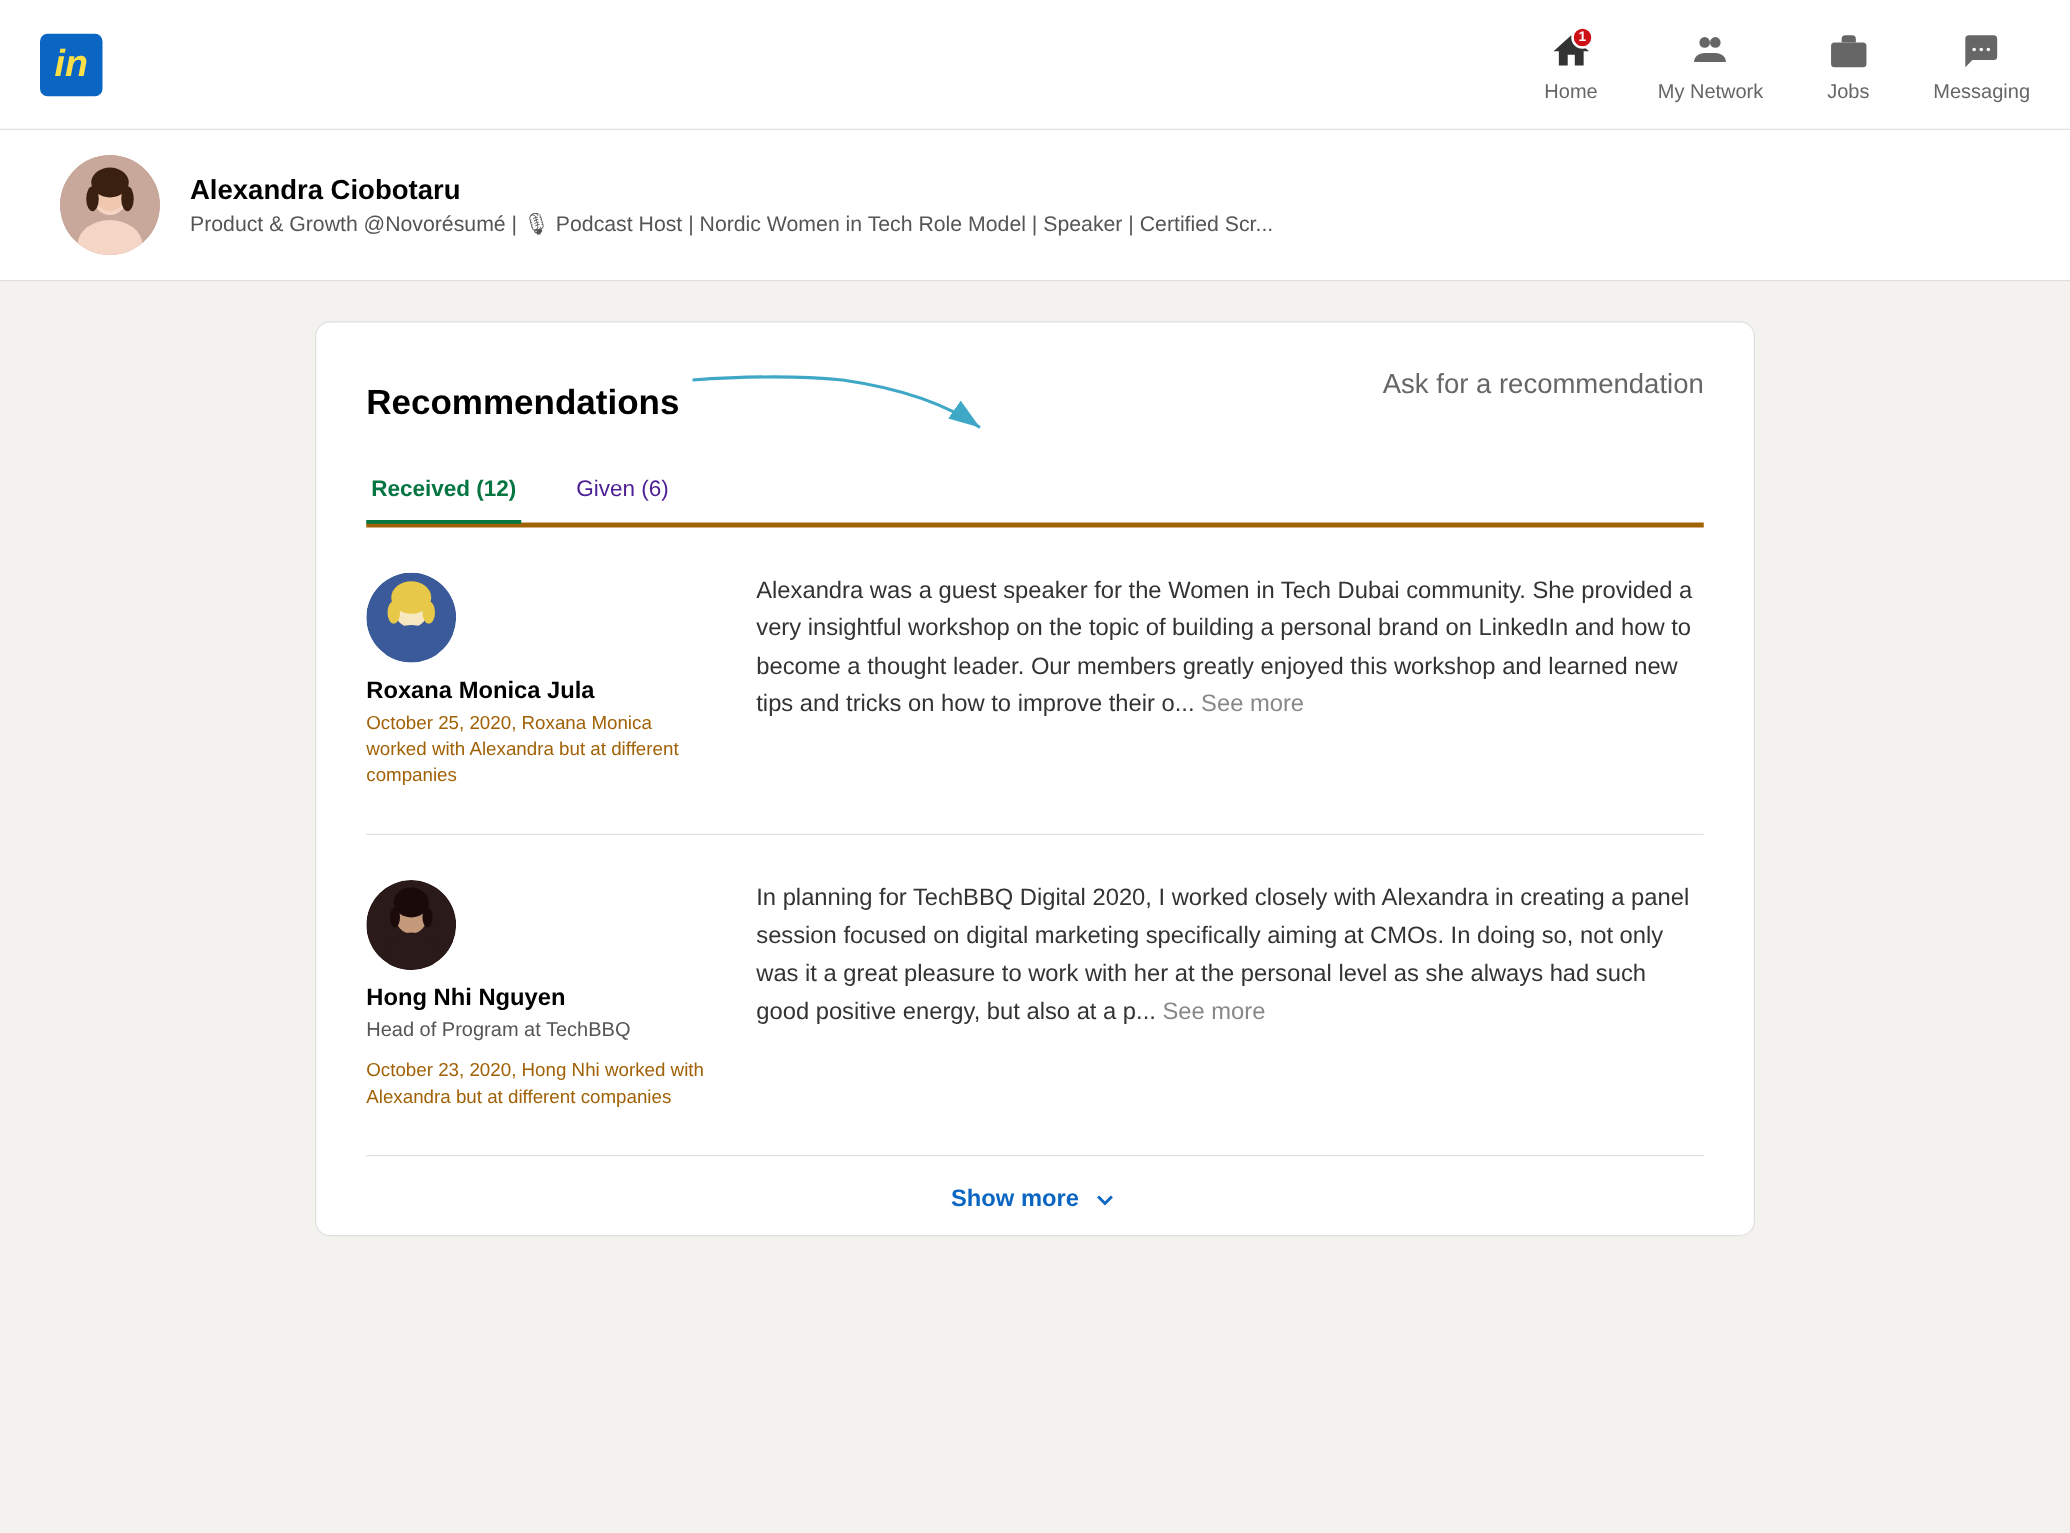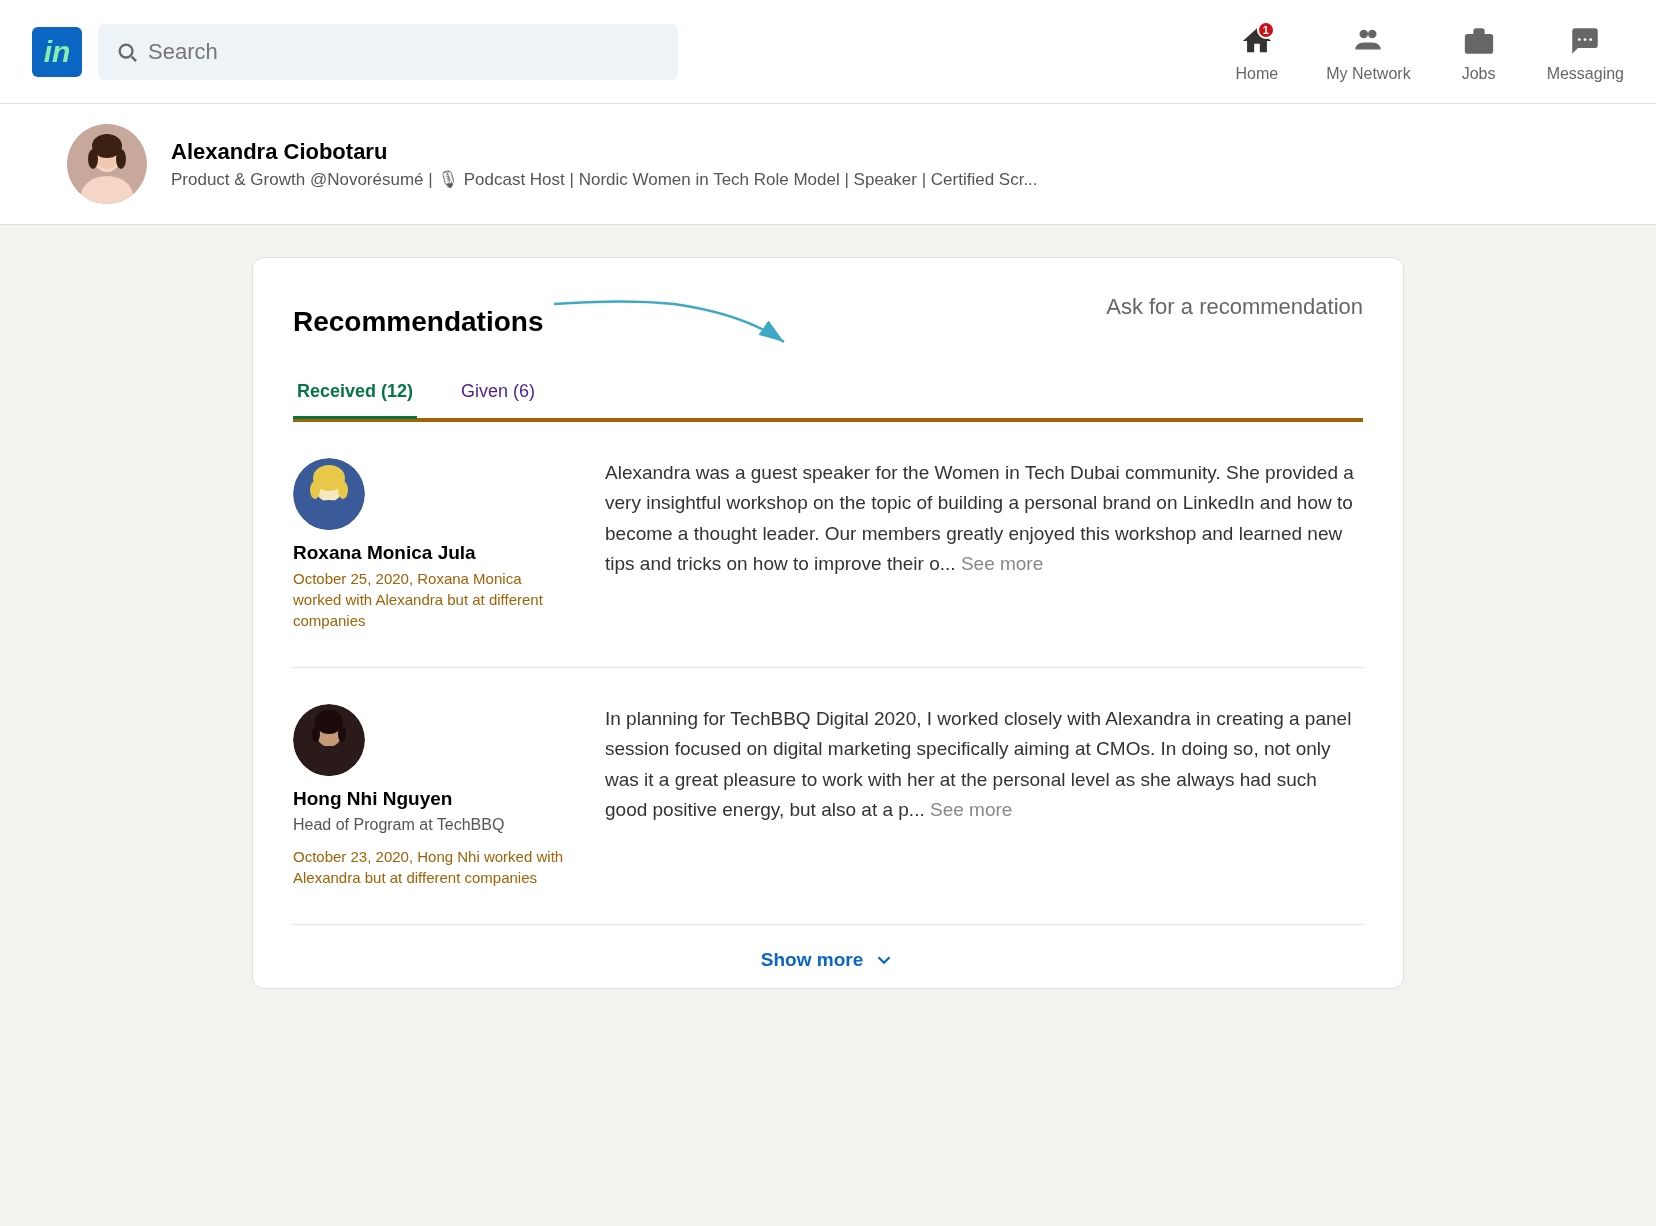--- a/index.html
+++ b/index.html
@@ -24,21 +24,21 @@
       width: 50px;
       height: 50px;
       background: #0a66c2;
       border-radius: 6px;
       display: flex;
       align-items: center;
       justify-content: center;
       flex-shrink: 0;
     }
     .linkedin-logo span {
-      color: #86efac;
+      color: #fde047;
       font-size: 30px;
       font-weight: 900;
       font-style: italic;
     }
     .search-bar {
       display: flex;
       align-items: center;
       background: #eef3f8;
       border-radius: 6px;
       padding: 10px 18px;
@@ -99,21 +99,21 @@
       justify-content: center;
       font-size: 11px;
       color: #fff;
       font-weight: bold;
     }
 
     
     .profile-header {
       background: #fff;
       border-bottom: 1px solid #e0e0e0;
-      padding: 20px 67px;
+      padding: 20px 48px;
       display: flex;
       align-items: center;
       gap: 24px;
     }
     .profile-avatar {
       width: 80px;
       height: 80px;
       border-radius: 50%;
       overflow: hidden;
       flex-shrink: 0;
@@ -276,27 +276,20 @@
       font-weight: 600;
       color: #0a66c2;
     }
   </style>
 </head>
 <body>
 
 <nav class="navbar">
   <div class="linkedin-logo">
     <span>in</span>
-  </div>
-  <div class="search-bar">
-    <svg class="search-icon-svg" width="22" height="22" viewBox="0 0 24 24" fill="none" stroke="#666" stroke-width="2.5">
-      <circle cx="11" cy="11" r="7"></circle>
-        <line x1="17" y1="17" x2="22" y2="22"></line>
-    </svg>
-    <input class="search-input" type="text" placeholder="Search" style="">
   </div>
   <div class="nav-spacer"></div>
   <div class="nav-items">
 
     <div class="nav-item">
       <div class="nav-icon-wrap">
         <svg width="34" height="34" viewBox="0 0 24 24" fill="#333">
           <path d="M10 20v-6h4v6h5v-8h3L12 3 2 12h3v8z"></path>
         </svg>
         <div class="notification-dot">1</div>

